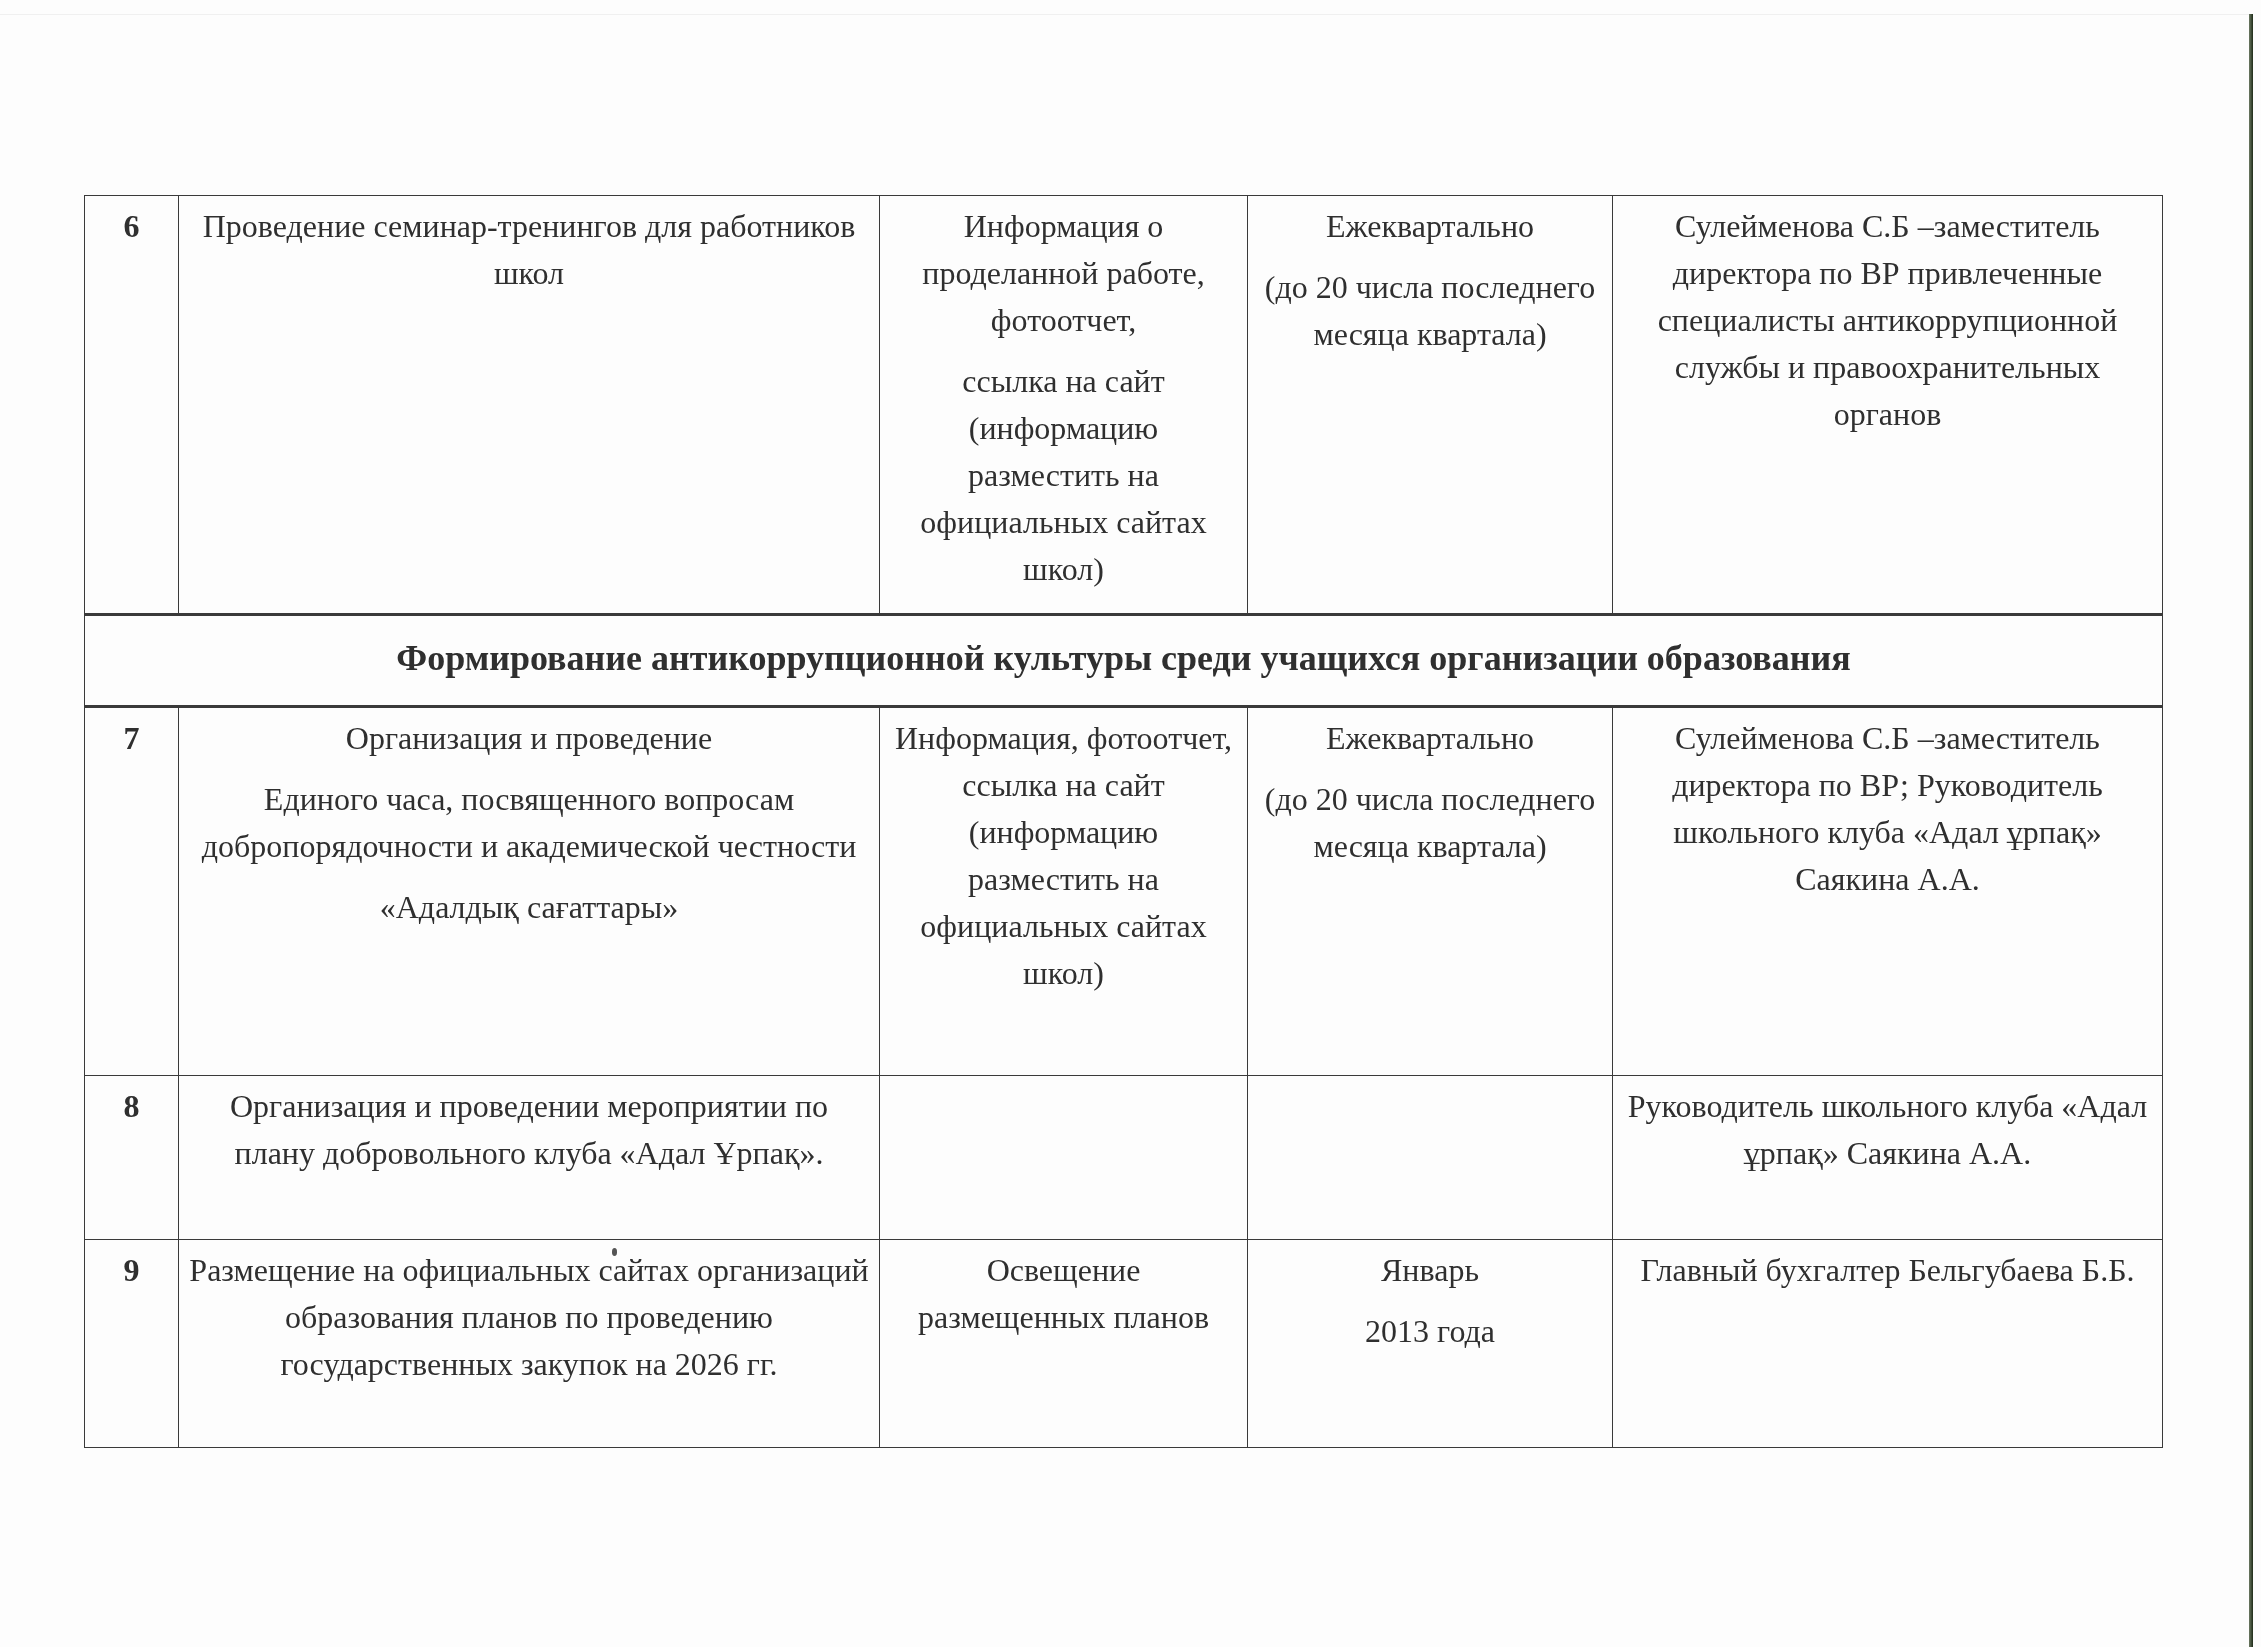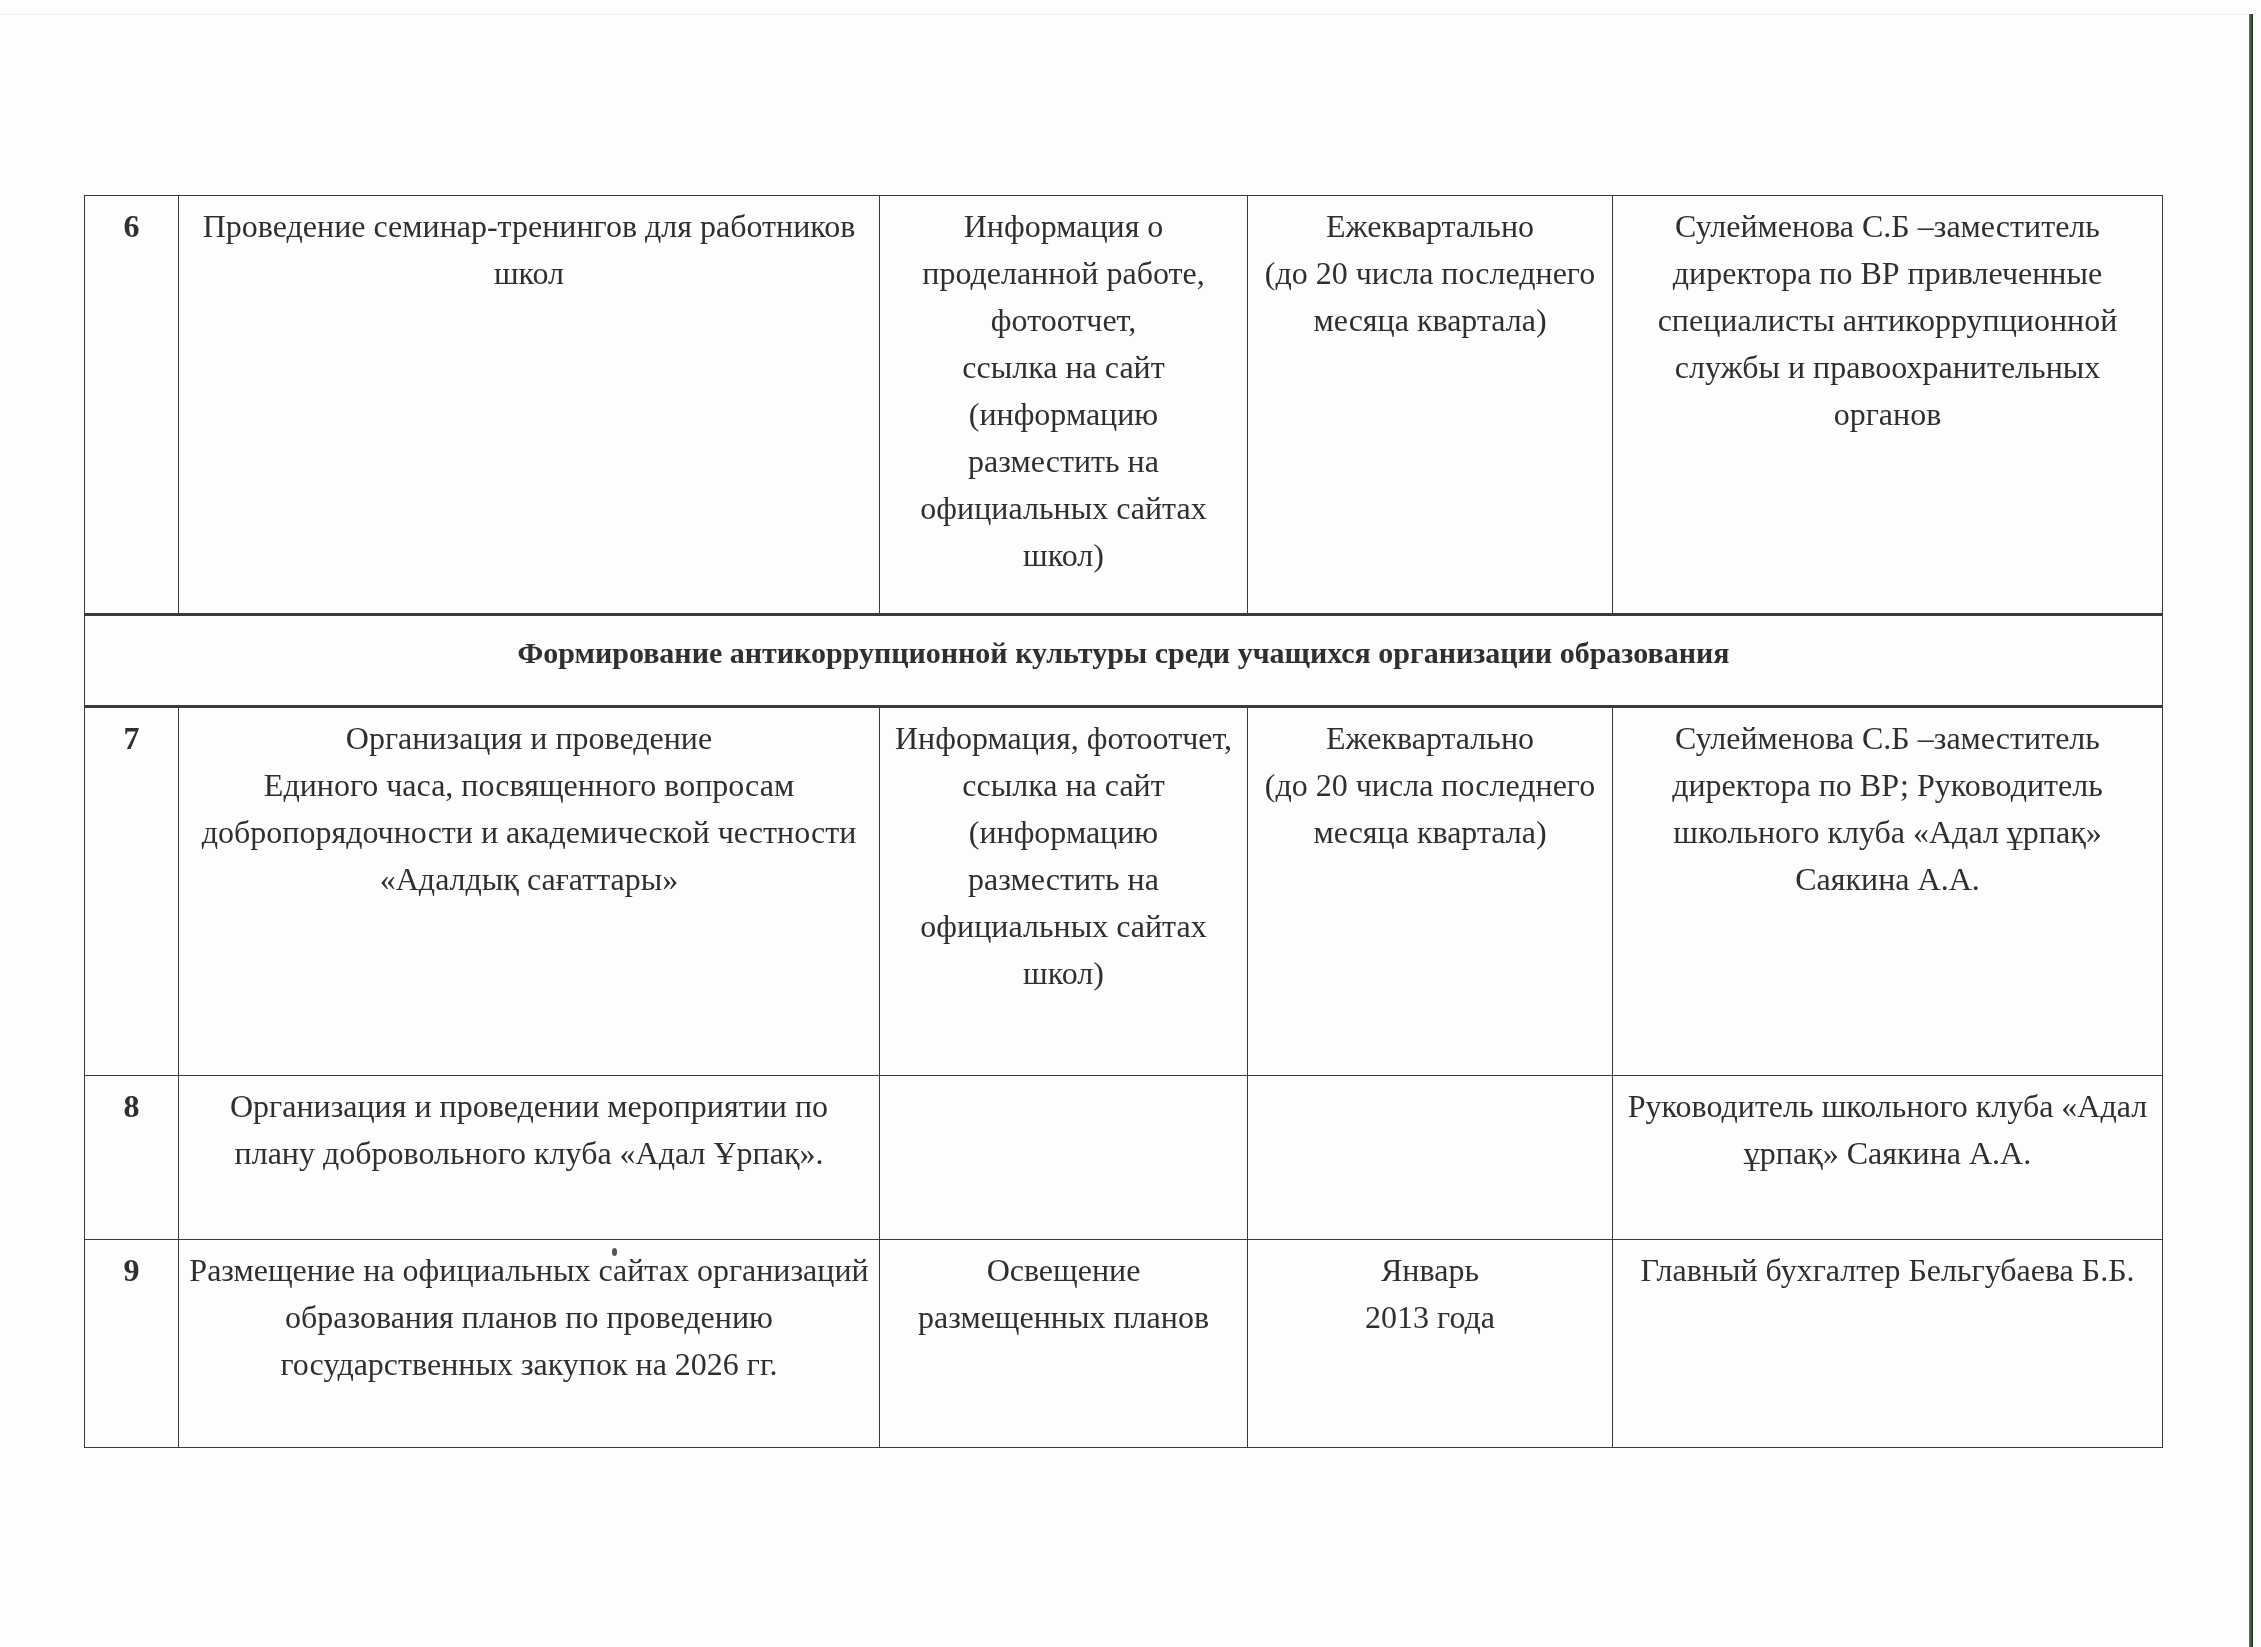--- a/index.html
+++ b/index.html
@@ -44,32 +44,33 @@
       border: 1.9px solid #3a3a3a;
       vertical-align: top;
       text-align: center;
       font-size: 32px;
       line-height: 47px;
       padding: 6.5px 9px;
       color: #2f2f2f;
     }
     table.doc-table tr.section td {
       font-weight: bold;
-      font-size: 30px;
-      padding-top: 13px;
+      font-size: 36px;
+      padding-top: 19px;
       border-top-width: 3.2px;
       border-bottom-width: 3.2px;
     }
     td.num {
       font-weight: bold;
     }
     .para {
       display: block;
     }
     .para + .para {
+      margin-top: 14px;
     }
     .dot {
       position: absolute;
       width: 5.2px;
       height: 7.8px;
       border-radius: 50%;
       background: #555;
     }
   </style>
 </head>

